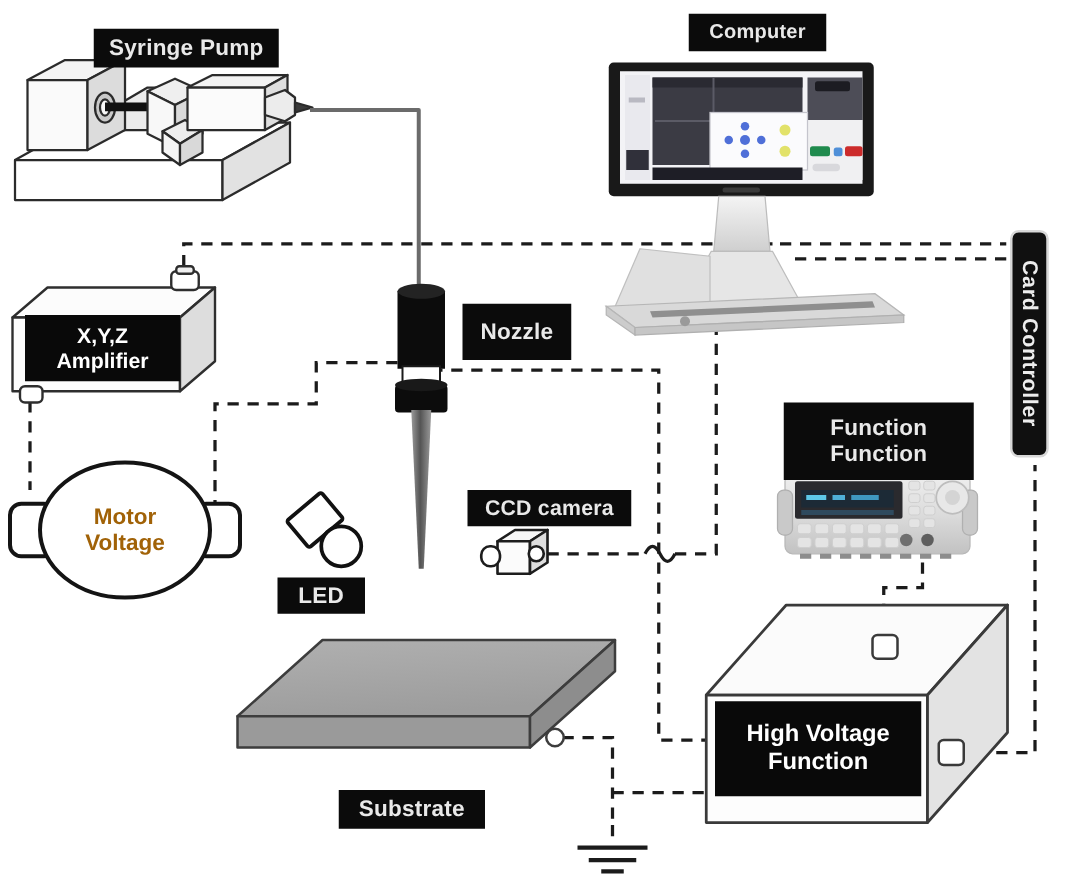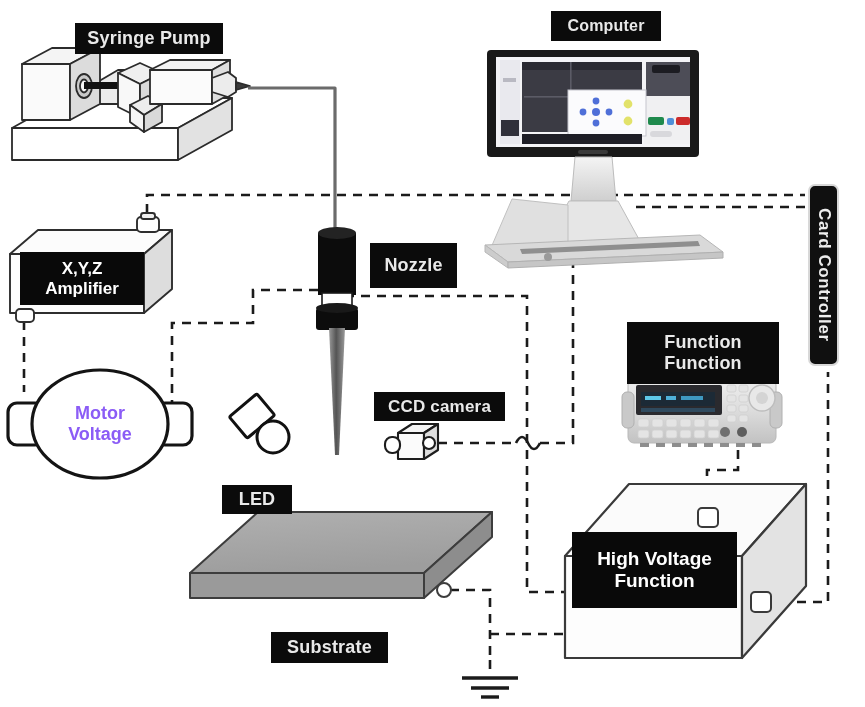--- a/index.html
+++ b/index.html
@@ -18,21 +18,21 @@
         border:2px solid #d8d8d8;border-radius:7px;
         display:flex;align-items:center;justify-content:center;
         font-family:"Liberation Sans",sans-serif;font-weight:bold;
         box-sizing:border-box;}
   .vlbl span{writing-mode:vertical-rl;text-orientation:mixed;
              letter-spacing:.6px;white-space:nowrap;}
   .inbox{position:absolute;background:#090909;color:#ffffff;
          display:flex;align-items:center;justify-content:center;
          text-align:center;font-weight:bold;line-height:1.15;
          font-family:"Liberation Sans",sans-serif;box-sizing:border-box;}
-  .plain{position:absolute;color:#8b5cf6;font-weight:bold;
+  .plain{position:absolute;color:#a16207;font-weight:bold;
          text-align:center;line-height:1.15;
          font-family:"Liberation Sans",sans-serif;}
 </style>
 </head>
 <body>
 
 <div id="stage">
 
   <svg id="art" viewBox="0 0 865 707">
     <defs>
@@ -316,26 +316,26 @@
   <div class="plain" style="left:48px;top:399px;width:104px;height:50px;font-size:18px;
               display:flex;flex-direction:column;align-items:center;justify-content:center;">
     <span>Motor</span>
     <span>Voltage</span>
   </div>
 
   <div class="lbl" style="left:374px;top:392px;width:131px;height:29px;font-size:17px;">
     <span>CCD camera</span>
   </div>
 
-  <div class="lbl" style="left:222px;top:485px;width:70px;height:29px;font-size:18px;text-align:right;">
+  <div class="lbl" style="left:222px;top:462px;width:70px;height:29px;font-size:18px;text-align:right;">
     <span>LED</span>
   </div>
 
   <div class="lbl" style="left:271px;top:620px;width:117px;height:31px;font-size:18px;margin-top:12px;">
     <span>Substrate</span>
   </div>
 
-  <div class="inbox two" style="left:572px;top:532px;width:165px;height:76px;font-size:19px;flex-direction:column;">
+  <div class="inbox two" style="left:572px;top:561px;width:165px;height:76px;font-size:19px;flex-direction:column;">
     <span>High Voltage</span>
     <span>Function</span>
   </div>
 
 </div>
 
 </body></html>

